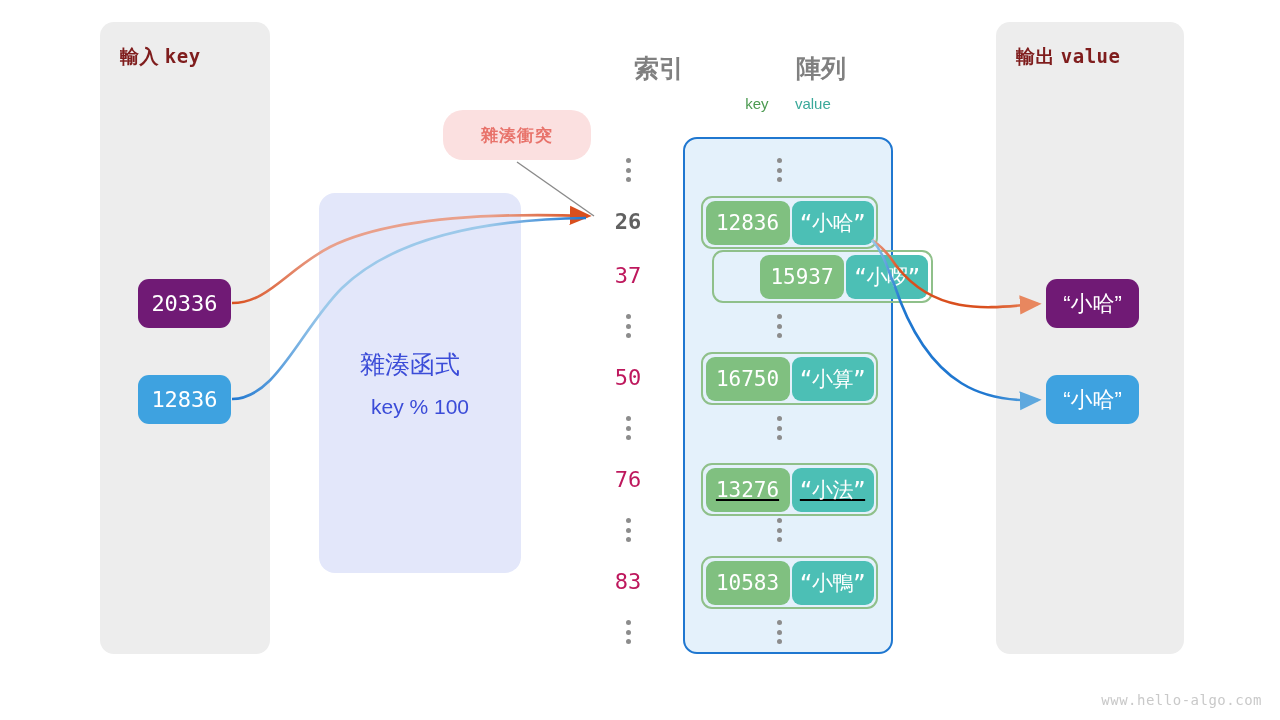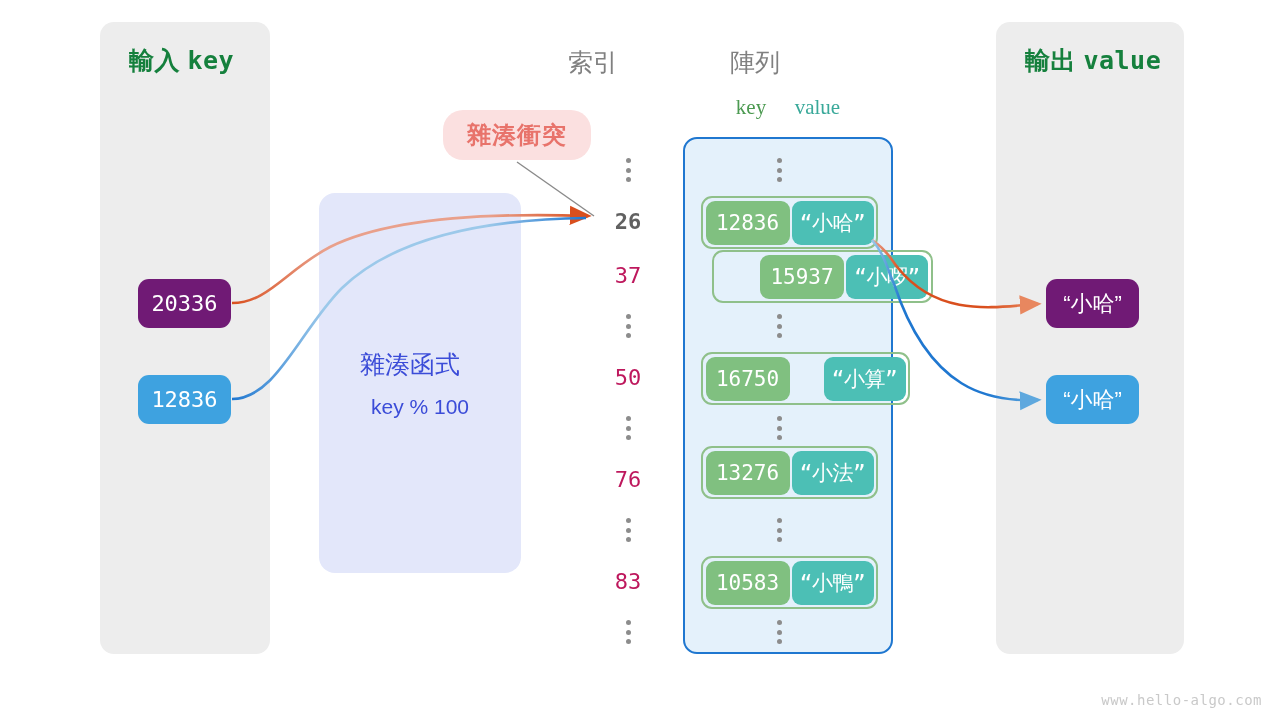--- a/index.html
+++ b/index.html
@@ -15,44 +15,44 @@
 
   
   .panel {
     position: absolute;
     background: #EDEDED;
     border-radius: 14px;
   }
   .panel-title {
     position: absolute;
     font-weight: bold;
-    font-size: 25px;
-    color: #15803d;
+    font-size: 19px;
+    color: #7f1d1d;
     white-space: nowrap;
     letter-spacing: 0.5px;
-    margin-left: 9px;
   }
   .panel-title .mono {
     font-family: "DejaVu Sans Mono", "Liberation Mono", monospace;
     font-weight: bold;
   }
 
   
   .col-head {
     position: absolute;
-    font-weight: normal;
+    font-weight: bold;
     font-size: 25px;
     color: #808080;
     white-space: nowrap;
-    text-align: left;
+    text-align: right;
+    margin-top: 6px;
   }
   .kv-head {
     position: absolute;
-    font-family: Liberation Serif, serif;
-    font-size: 21px;
+    font-family: Liberation Sans, sans-serif;
+    font-size: 15px;
     white-space: nowrap;
   }
   .kv-head .k { color: #4C9A51; }
   .kv-head .v { color: #3AA99A; }
 
   
   .hash-box {
     position: absolute;
     background: #E3E7FA;
     border-radius: 16px;
@@ -69,21 +69,21 @@
     font-family: Liberation Sans, sans-serif;
   }
 
   
   .badge {
     position: absolute;
     background: #FBE0E0;
     border-radius: 20px;
     display: flex; align-items: center; justify-content: center;
     color: #E8736B;
-    font-size: 24px;
+    font-size: 17px;
     font-weight: bold;
     letter-spacing: 1px;
   }
 
   
   .idx {
     position: absolute;
     width: 60px; text-align: center;
     font-family: "DejaVu Sans Mono", "Liberation Mono", monospace;
     font-size: 22px;
@@ -233,36 +233,36 @@
         <i></i>
         <i></i>
         <i></i>
       </div>
       <div class="vdots" style="left: 769px; top: 314px;">
         <i></i>
         <i></i>
         <i></i>
       </div>
       <div class="idx" style="left: 598px; top: 365px;">50</div>
-      <div class="bucket" style="left: 701px; top: 352px; gap: 32px;">
+      <div class="bucket" style="left: 701px; top: 352px;">
         <div class="cell key">16750</div>
         <div class="cell val">“小算”</div>
       </div>
       <div class="vdots" style="left: 618px; top: 416px;">
         <i></i>
         <i></i>
         <i></i>
       </div>
       <div class="vdots" style="left: 769px; top: 416px;">
         <i></i>
         <i></i>
         <i></i>
       </div>
       <div class="idx" style="left: 598px; top: 467px;">76</div>
-      <div class="bucket" style="left: 701px; top: 446px;">
+      <div class="bucket" style="left: 701px; top: 463px; text-decoration: underline;">
         <div class="cell key">13276</div>
         <div class="cell val">“小法”</div>
       </div>
       <div class="vdots" style="left: 618px; top: 518px;">
         <i></i>
         <i></i>
         <i></i>
       </div>
       <div class="vdots" style="left: 769px; top: 518px;">
         <i></i>

